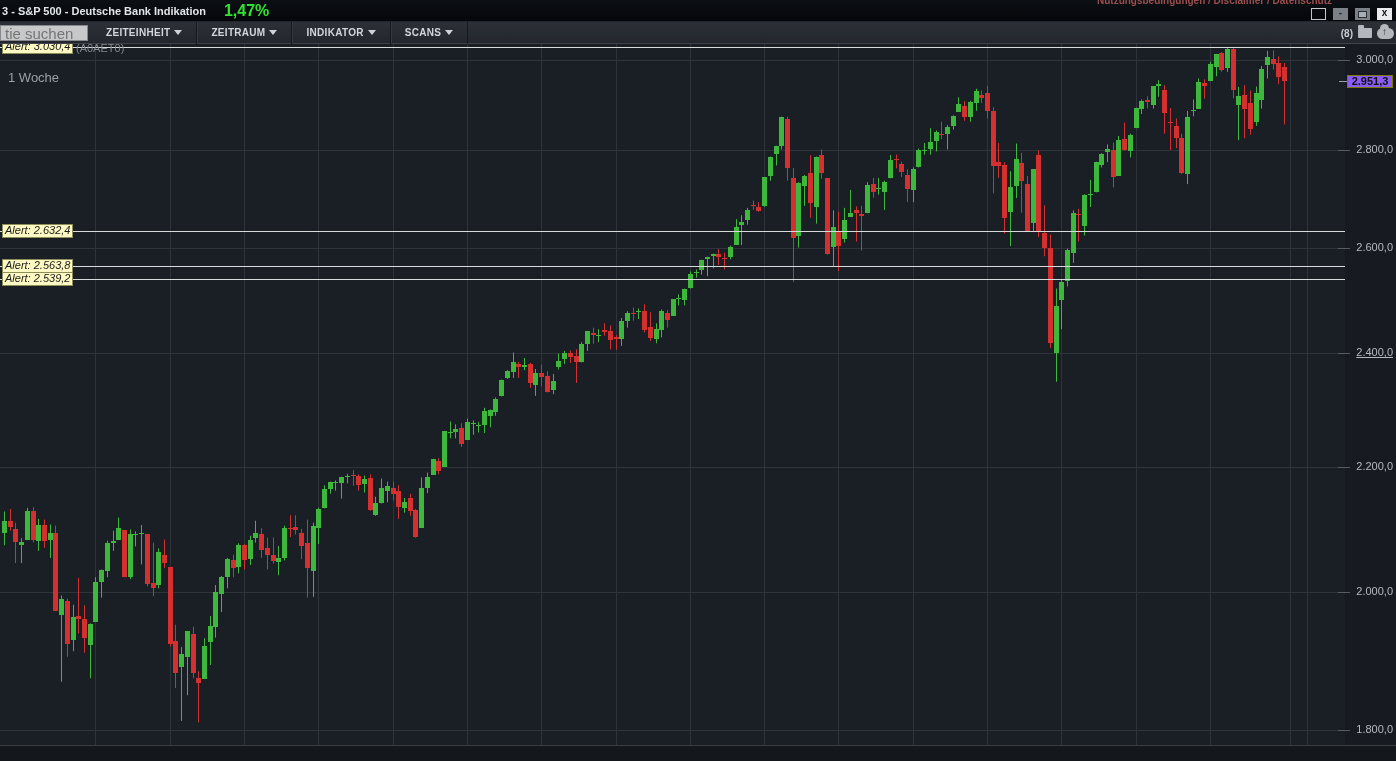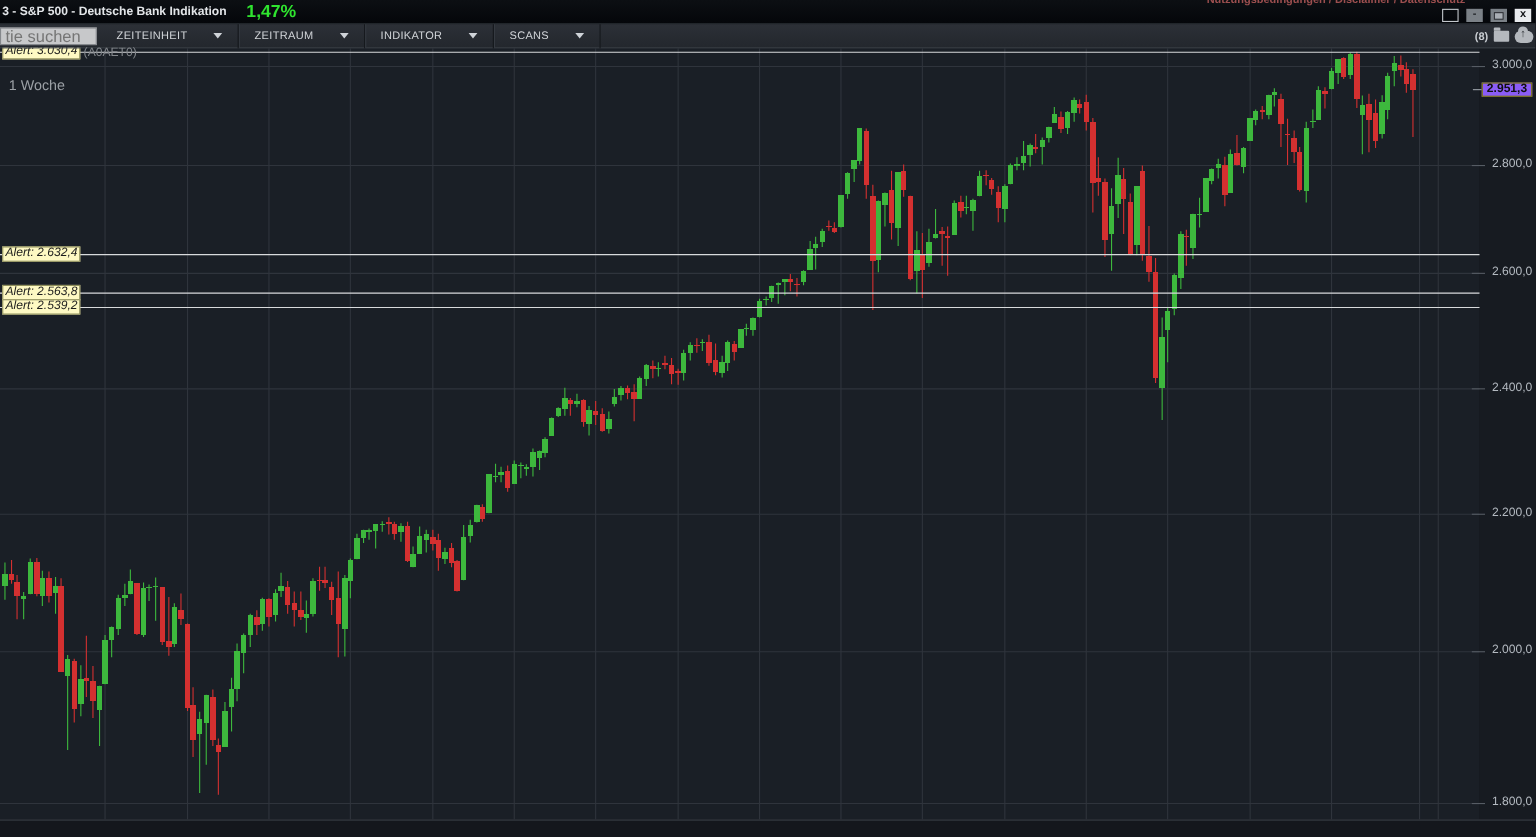--- a/index.html
+++ b/index.html
@@ -22,23 +22,23 @@
   .wb-restore:after { content:""; position:absolute; left:3px; top:3px; width:7px; height:5px; border:1px solid #2a2d32; background:#a9aeb4; }
   .wb-close { background:#e9ebee; color:#121418; font-weight:bold; }
 
   
   .toolbar { position:absolute; left:0; top:22px; width:1396px; height:22px;
     background:linear-gradient(#2c3037,#23272d); border-bottom:1px solid #3e434a;
     display:flex; align-items:center; }
   .search-input { position:absolute; left:0; top:3px; width:88px; height:16px;
     background:#c7c8ca; border:1px solid #85888c; color:#5a5e63; font-size:15px;
     padding:0 4px; outline:none; font-family:"Liberation Sans",sans-serif; }
-  .menu { display:flex; align-items:center; gap:24px; height:22px; padding:0 14px;
+  .menu { display:flex; align-items:center; gap:4px; height:22px; padding:0 14px;
     border-right:1px solid #15181c; box-shadow:1px 0 0 #353a41 inset; color:#d3d6da;
-    font-size:10px; font-weight:normal; letter-spacing:.3px; cursor:default; }
+    font-size:10px; font-weight:bold; letter-spacing:.3px; cursor:default; }
   .menu:first-of-type { margin-left:92px; box-shadow:none; }
   .chev { width:0; height:0; border-left:4px solid transparent; border-right:4px solid transparent; border-top:5px solid #cfd3d8; }
   .tb-right { position:absolute; right:2px; top:0; height:22px; display:flex; align-items:center; gap:5px; }
   .wscount { color:#c9cdd2; font-size:10px; font-weight:bold; }
 
   
   #chart-svg { position:absolute; left:0; top:0; }
   .overlay { position:absolute; left:0; top:0; width:1396px; height:761px; pointer-events:none; }
   .alert-label { position:absolute; background:#fef9c3; border:1px solid #8e8e5a; color:#1c1c1c;
     font-size:11px; line-height:11px; padding:0 2px 1px 2px; white-space:nowrap; pointer-events:auto;font-style:italic; }
@@ -569,21 +569,21 @@
     <div class="xlab" style="left:883px;">02.07.</div>
     <div class="xlab" style="left:957px;">01.10.</div>
     <div class="xlab" style="left:1031px;">2019</div>
     <div class="xlab" style="left:1106px;">01.04.</div>
     <div class="xlab" style="left:1180px;">01.07.</div>
     <div class="xlab" style="left:1260px;">07.10.</div>
     <div class="xlab" style="left:1277px;">2020</div>
     <div class="ylab" style="top:53px;">3.000,0</div>
     <div class="ylab" style="top:143px;">2.800,0</div>
     <div class="ylab" style="top:241px;">2.600,0</div>
-    <div class="ylab" style="top:346px;">2.400,0</div>
+    <div class="ylab" style="top:346px;text-decoration:underline;">2.400,0</div>
     <div class="ylab" style="top:460px;">2.200,0</div>
     <div class="ylab" style="top:585px;">2.000,0</div>
     <div class="ylab" style="top:723px;">1.800,0</div>
     <div class="alert-label" style="left:2px; top:40px;">Alert: 3.030,4</div>
     <div class="alert-label" style="left:2px; top:224px;">Alert: 2.632,4</div>
     <div class="alert-label" style="left:2px; top:259px;">Alert: 2.563,8</div>
     <div class="alert-label" style="left:2px; top:272px;">Alert: 2.539,2</div>
   </div>
 
 <div class="xaxis-strip"></div>

